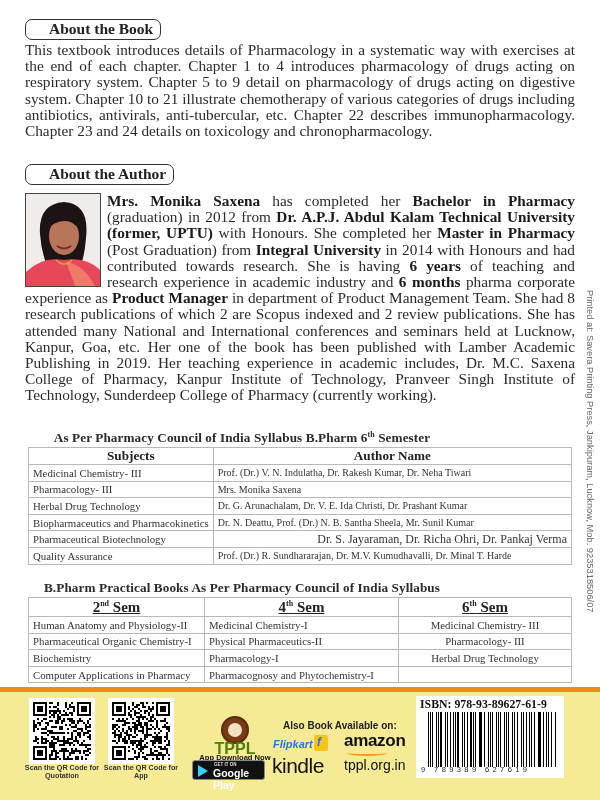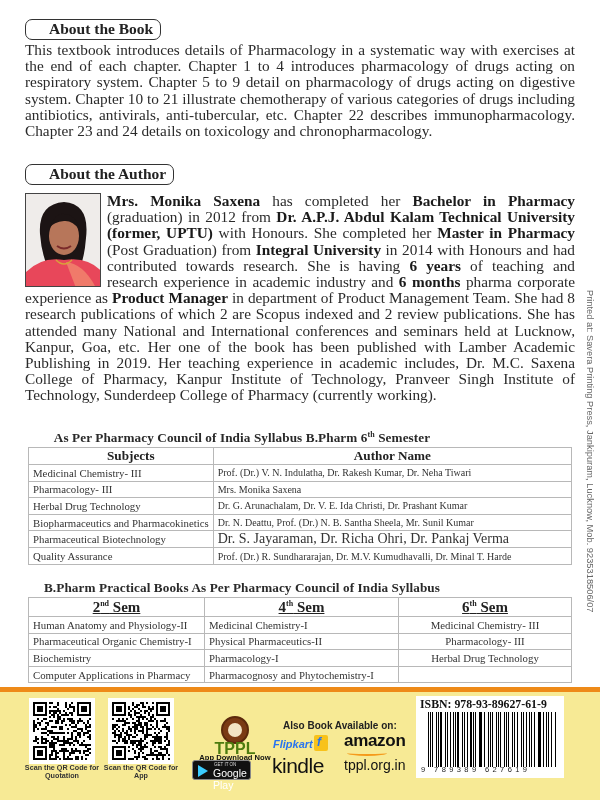--- a/index.html
+++ b/index.html
@@ -54,22 +54,22 @@
   }
 
   .tppl-logo {
     position: absolute; left: 221px; top: 716px; width: 28px; height: 28px; border-radius: 50%;
     background: #7a3a14; border: 2px solid #5c2a0c;
   }
   .tppl-logo::after { content: ""; position: absolute; left: 5px; top: 5px; width: 14px; height: 14px; border-radius: 50%; background: #f2e3c4; }
   .tppl-name { position: absolute; left: 205px; top: 740px; width: 60px; text-align: center; font-family: "Liberation Sans", sans-serif; font-weight: bold; font-size: 16px; color: #4d7c0f; }
   .tppl-dl { position: absolute; left: 190px; top: 753px; width: 90px; text-align: center; font-family: "Liberation Sans", sans-serif; font-weight: bold; font-size: 7.6px; color: #111; }
   .gplay {
-    position: absolute; left: 192px; top: 760px; width: 59px; height: 20px; background: #111; border-radius: 3px; border: 1px solid #888;
-    font-family: "Liberation Sans", sans-serif; color: #fff;
+    position: absolute; left: 192px; top: 760px; width: 73px; height: 20px; background: #111; border-radius: 3px; border: 1px solid #888;
+    font-family: "Liberation Sans", sans-serif; color: #fff; font-weight: bold;
   }
   .gplay .tri { position: absolute; left: 5px; top: 4px; width: 0; height: 0; border-top: 6px solid transparent; border-bottom: 6px solid transparent; border-left: 10px solid #3bccff; }
   .gplay .get { position: absolute; left: 21px; top: 1px; font-size: 4.5px; color: #ddd; }
   .gplay .gp { position: absolute; left: 20px; top: 6px; font-size: 10.5px; }
 
   .also { position: absolute; left: 283px; top: 720px; font-family: "Liberation Sans", sans-serif; font-weight: bold; font-size: 10px; color: #222; }
   .flipkart { position: absolute; left: 273px; top: 738px; font-family: "Liberation Sans", sans-serif; font-weight: bold; font-style: italic; font-size: 11px; color: #2874f0; }
   .fk-bag { position: absolute; left: 314px; top: 735px; width: 14px; height: 16px; background: #f8c21a; border-radius: 2px; }
   .fk-bag::after { content: "f"; position: absolute; left: 3px; top: 0; font: italic bold 12px "Liberation Sans", sans-serif; color: #2874f0; }
   .amazon { position: absolute; left: 344px; top: 731px; font-family: "Liberation Sans", sans-serif; font-weight: bold; font-size: 17px; color: #111; letter-spacing: -0.3px; }
@@ -128,21 +128,21 @@
       <tr>
         <td>Herbal Drug Technology</td>
         <td style="font-size: 10px;">Dr. G. Arunachalam, Dr. V. E. Ida Christi, Dr. Prashant Kumar</td>
       </tr>
       <tr>
         <td>Biopharmaceutics and Pharmacokinetics</td>
         <td style="font-size: 10px;">Dr. N. Deattu, Prof. (Dr.)  N. B. Santha Sheela, Mr. Sunil Kumar</td>
       </tr>
       <tr>
         <td>Pharmaceutical Biotechnology</td>
-        <td style="font-size: 14px;">Dr. S. Jayaraman, Dr. Richa Ohri, Dr. Pankaj Verma</td>
+        <td style="font-size: 12px; text-align: right;">Dr. S. Jayaraman, Dr. Richa Ohri, Dr. Pankaj Verma</td>
       </tr>
       <tr>
         <td>Quality Assurance</td>
         <td style="font-size: 10px;">Prof. (Dr.) R. Sundhararajan, Dr. M.V. Kumudhavalli, Dr. Minal T. Harde</td>
       </tr>
     </tbody>
 </table>
 
 <div class="t-title" style="left:0; top:580px;">B.Pharm Practical Books As Per Pharmacy Council of India Syllabus</div>
 <table class="grid prac" style="left:28px; top:597px; width:544px;">

